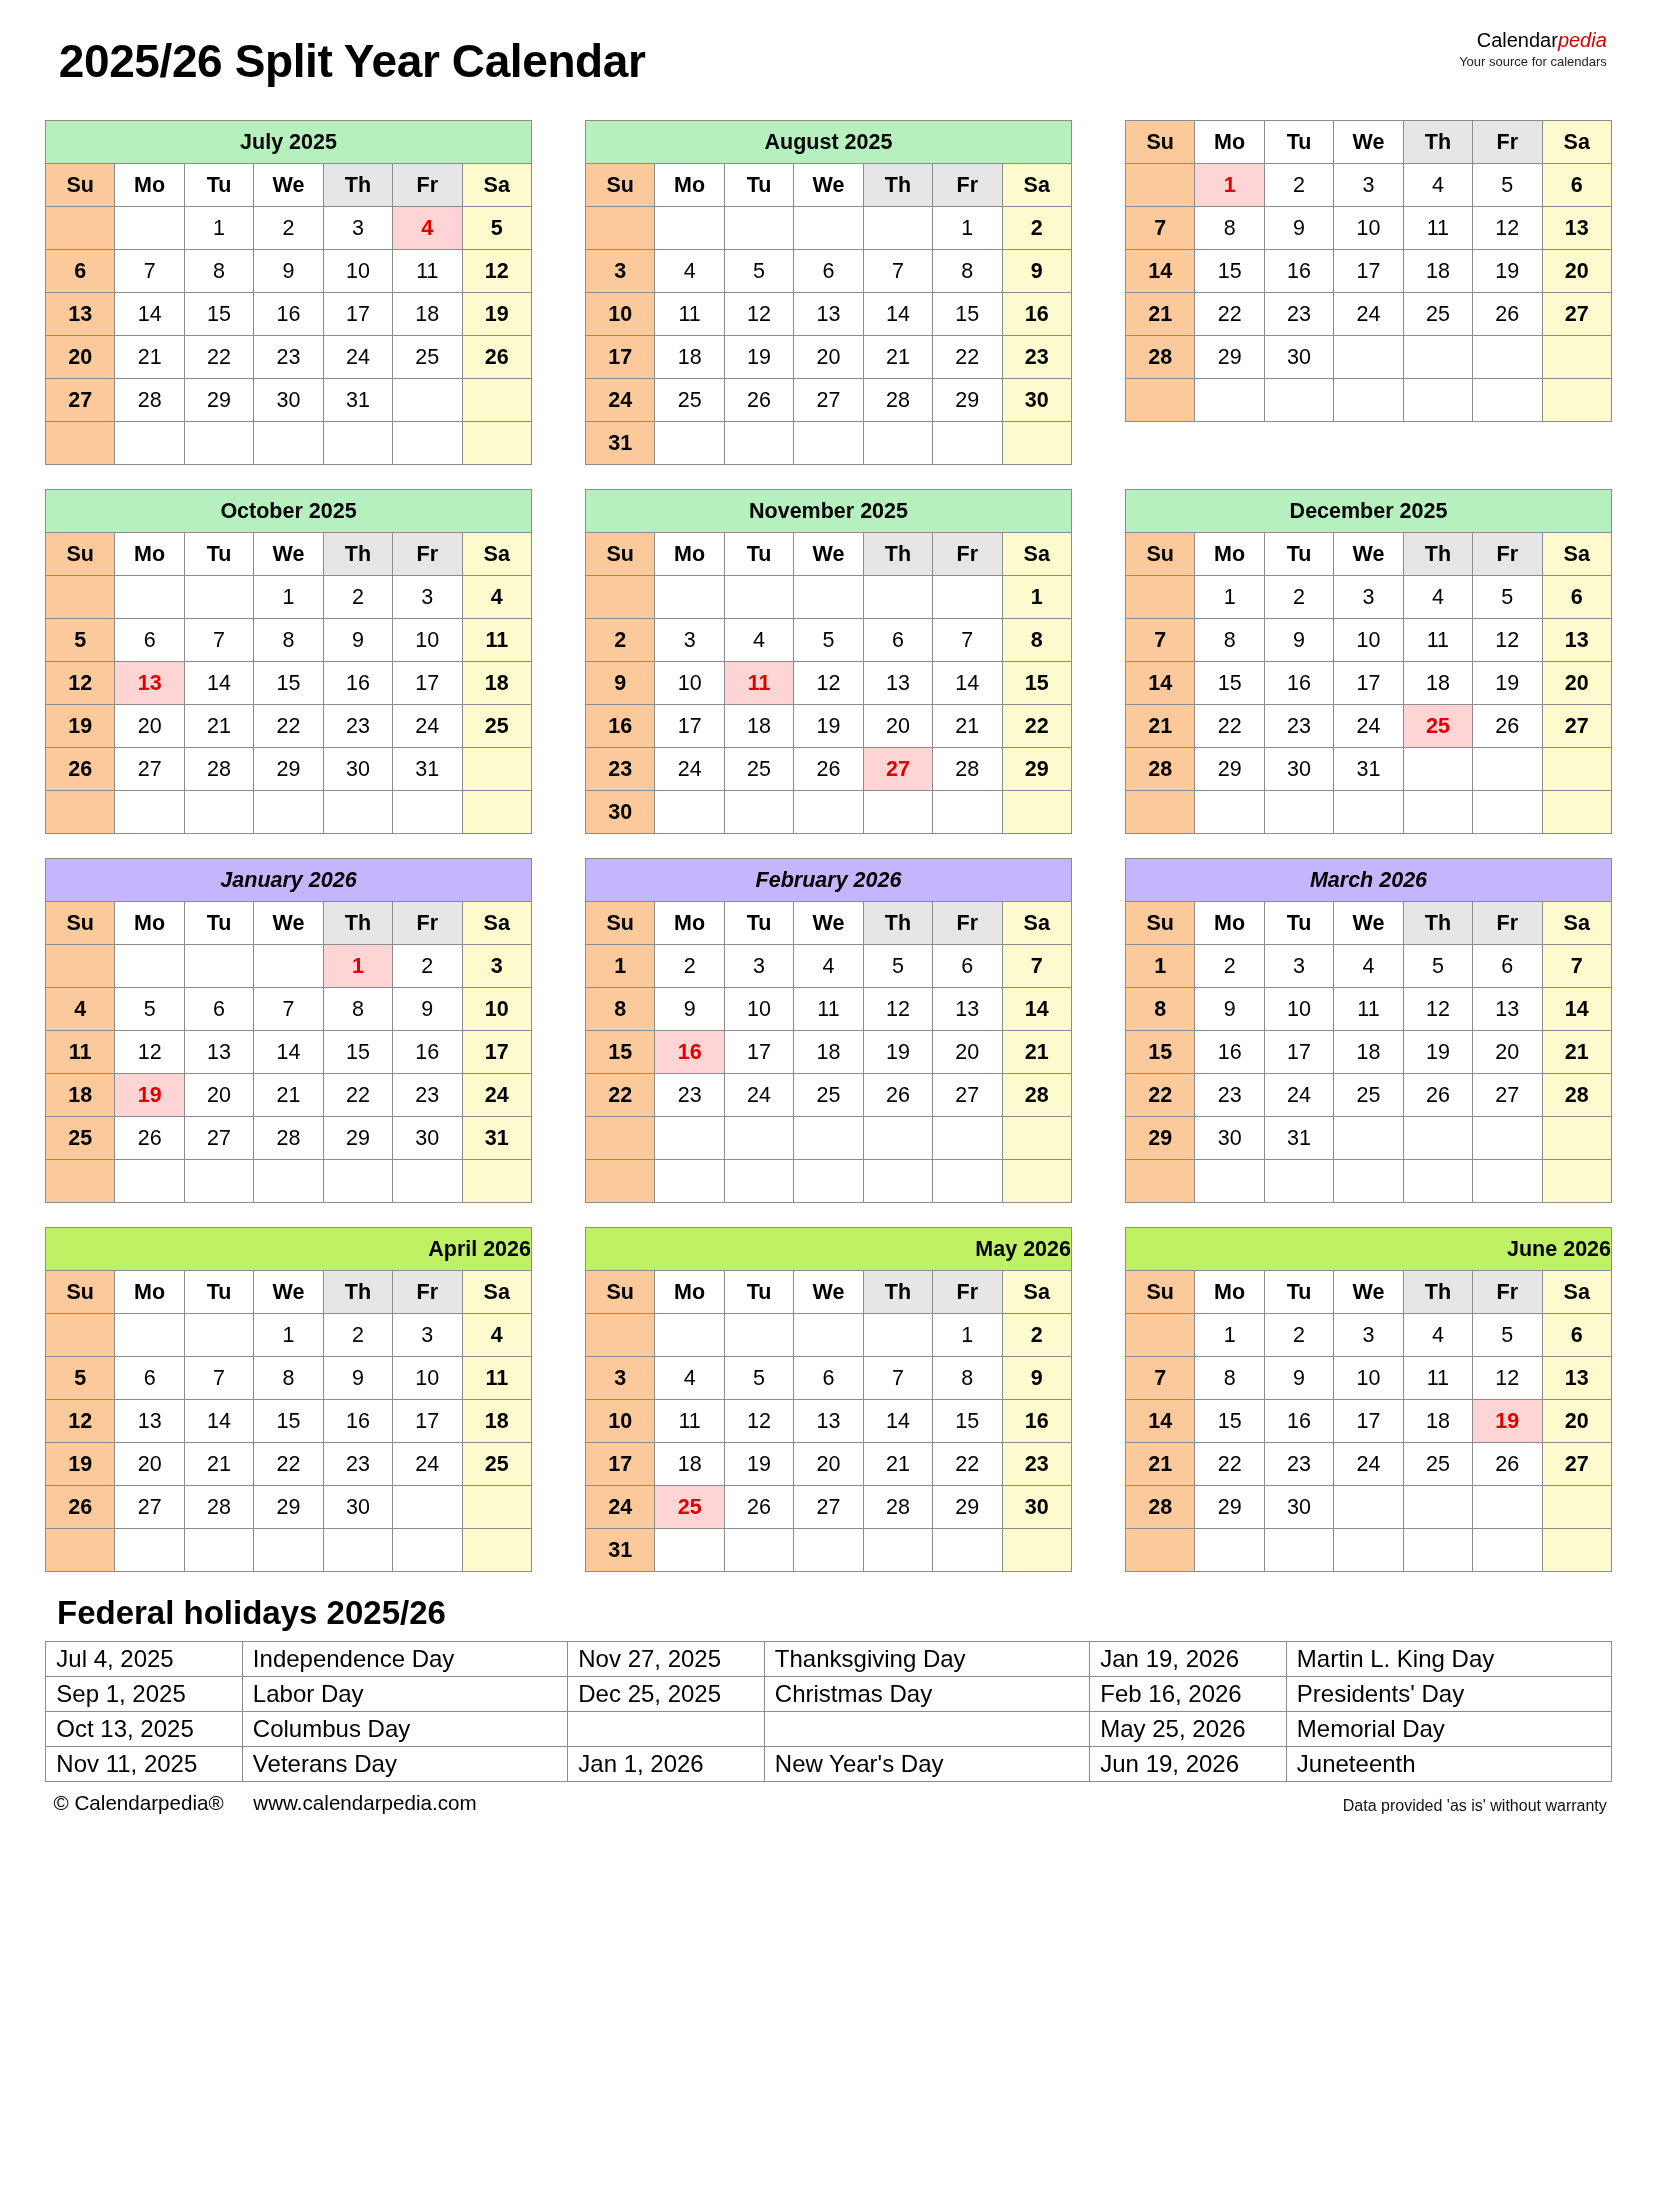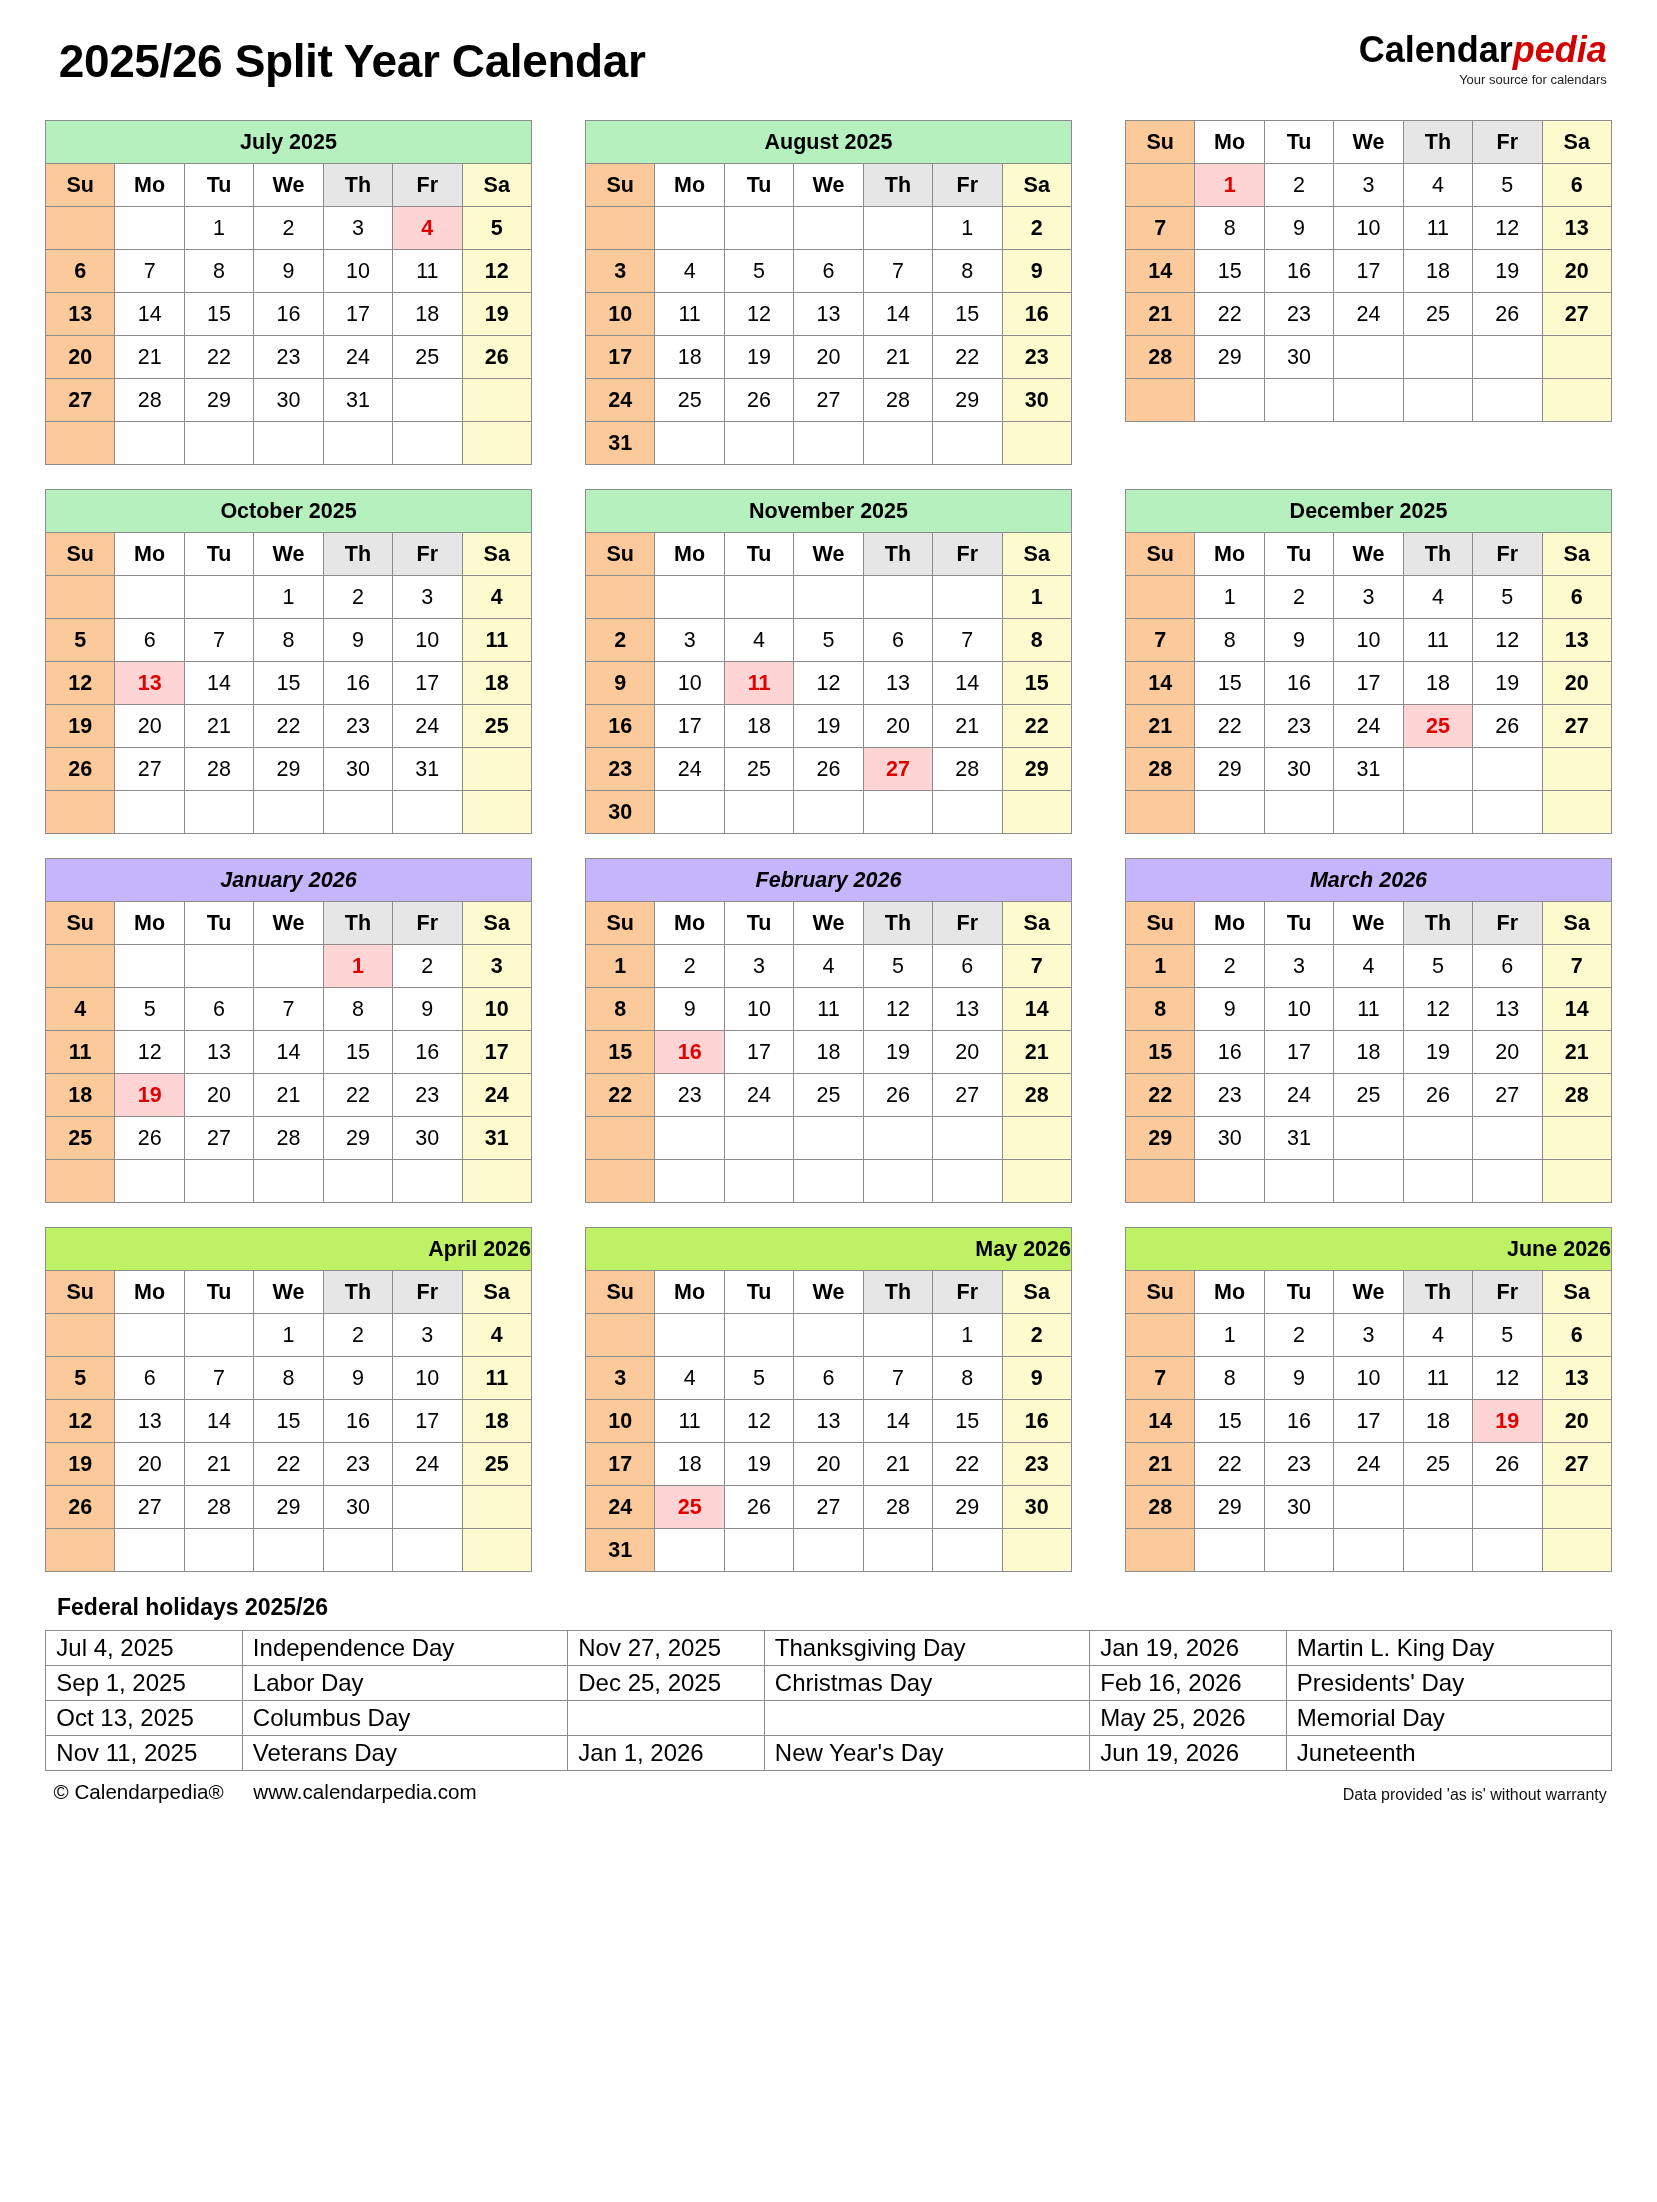--- a/index.html
+++ b/index.html
@@ -35,22 +35,22 @@
     letter-spacing: -0.4px;
     line-height: 1.1;
     padding-left: 13.8px;
     padding-top: 6.9px;
   }
   .brand {
     text-align: right;
     padding-right: 5.2px;
   }
   .brand-name {
-    font-size: 36px;
-    font-weight: bold;
+    font-size: 20px;
+    font-weight: normal;
     line-height: 1.15;
   }
   .brand-name .pedia {
     color: #d40000;
     font-style: italic;
   }
   .brand-tag {
     font-size: 13px;
     color: #222;
     margin-top: 1.7px;
@@ -103,21 +103,21 @@
 
   td.su { background: #fbc99a; font-weight: bold; }
   td.sa { background: #fdfbcd; font-weight: bold; }
   td.hol { background: #ffd4d4; color: #e00000; font-weight: bold; }
   td.empty { background: #ffffff; }
   td.su.empty { background: #fbc99a; }
   td.sa.empty { background: #fdfbcd; }
 
   
   .holidays-title {
-    font-size: 23px;
+    font-size: 33px;
     font-weight: bold;
     margin: 22.4px 0 8.6px 12px;
   }
   table.holidays {
     border-collapse: collapse;
     width: 100%;
     table-layout: fixed;
   }
   table.holidays td {
     border: 0.9px solid #8c8c8c;

